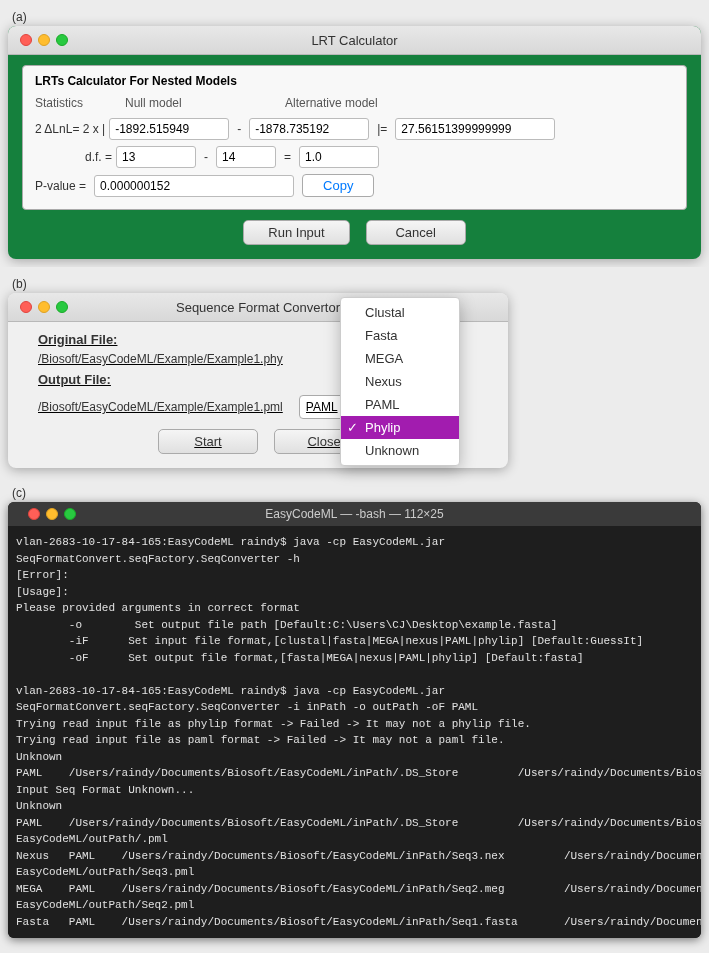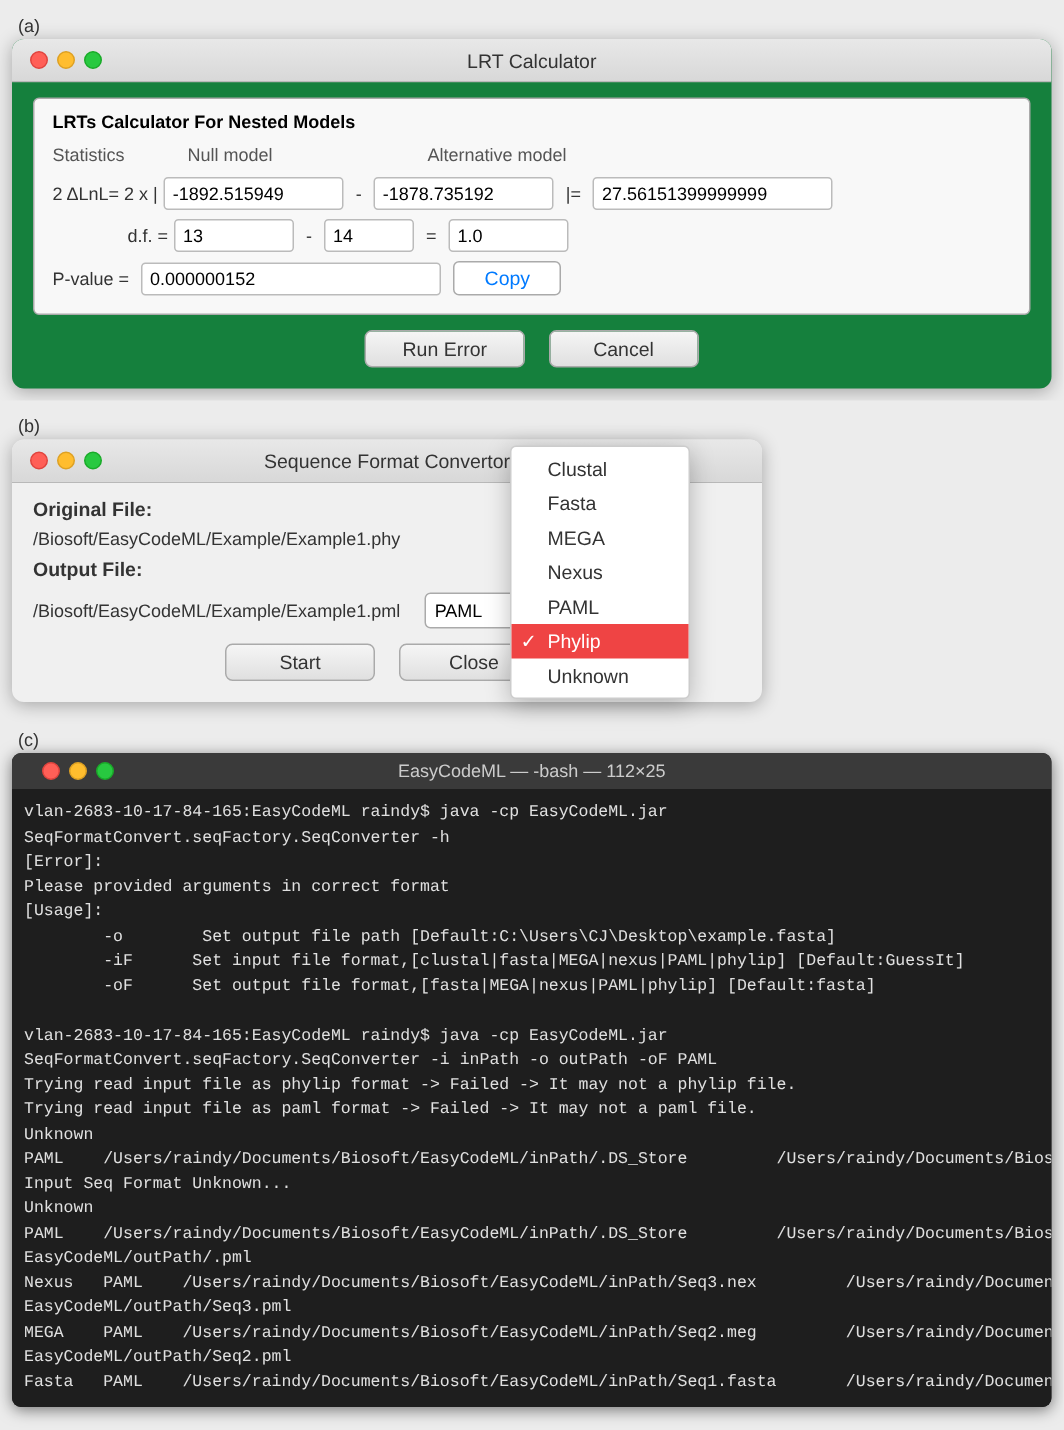--- a/index.html
+++ b/index.html
@@ -169,21 +169,22 @@
     .window-seq {
       background: #f0f0f0;
       border-radius: 8px;
       box-shadow: 0 2px 12px rgba(0,0,0,0.3);
       width: 500px;
       position: relative;
       z-index: 1;
     }
 
     .seq-body {
-      padding: 10px 14px 14px 14px;
+      padding: 10px 14px 14px 30px;
+      text-decoration: underline;
     }
 
     .seq-row {
       margin-bottom: 4px;
       font-size: 13px;
     }
 
     .seq-label {
       font-weight: 600;
       color: #333;
@@ -236,21 +237,21 @@
 
     .dropdown-item {
       padding: 4px 14px 4px 24px;
       font-size: 13px;
       cursor: pointer;
       color: #333;
       position: relative;
     }
 
     .dropdown-item.selected {
-      background: #ef4444;
+      background: #a21caf;
       color: white;
     }
 
     .dropdown-item.selected::before {
       content: "✓";
       position: absolute;
       left: 6px;
       color: white;
     }
 
@@ -360,21 +361,21 @@
         </div>
 
         <div class="pvalue-row">
           <span class="lrt-row-label">P-value =</span>
           <input class="lrt-input lrt-input-pvalue" type="text" value="0.000000152" style="">
           <button class="copy-btn">Copy</button>
         </div>
       </div>
 
       <div class="btn-row">
-        <button class="mac-btn">Run Error</button>
+        <button class="mac-btn">Run Input</button>
         <button class="mac-btn">Cancel</button>
       </div>
     </div>
   </div>
 </div>
 
 <div class="panel-b">
   <div class="section-label">(b)</div>
 
   <div class="dropdown-overlay">
@@ -436,22 +437,22 @@
       <div class="traffic-lights">
         <div class="tl tl-red"></div>
         <div class="tl tl-yellow"></div>
         <div class="tl tl-green"></div>
       </div>
       <span class="terminal-title">EasyCodeML — -bash — 112×25</span>
     </div>
     <div class="terminal-body">
       <div class="t-white">vlan-2683-10-17-84-165:EasyCodeML raindy$ java -cp EasyCodeML.jar SeqFormatConvert.seqFactory.SeqConverter -h</div>
       <div class="t-white">[Error]:</div>
+      <div class="t-white">[Usage]:</div>
       <div class="t-white">Please provided arguments in correct format</div>
-      <div class="t-white">[Usage]:</div>
       <div class="t-white">&nbsp;&nbsp;&nbsp;&nbsp;&nbsp;&nbsp;&nbsp;&nbsp;-o&nbsp;&nbsp;&nbsp;&nbsp;&nbsp;&nbsp;&nbsp;&nbsp;Set output file path [Default:C:\Users\CJ\Desktop\example.fasta]</div>
       <div class="t-white">&nbsp;&nbsp;&nbsp;&nbsp;&nbsp;&nbsp;&nbsp;&nbsp;-iF&nbsp;&nbsp;&nbsp;&nbsp;&nbsp;&nbsp;Set input file format,[clustal|fasta|MEGA|nexus|PAML|phylip] [Default:GuessIt]</div>
       <div class="t-white">&nbsp;&nbsp;&nbsp;&nbsp;&nbsp;&nbsp;&nbsp;&nbsp;-oF&nbsp;&nbsp;&nbsp;&nbsp;&nbsp;&nbsp;Set output file format,[fasta|MEGA|nexus|PAML|phylip] [Default:fasta]</div>
       <div>&nbsp;</div>
       <div class="t-white">vlan-2683-10-17-84-165:EasyCodeML raindy$ java -cp EasyCodeML.jar SeqFormatConvert.seqFactory.SeqConverter -i inPath -o outPath -oF PAML</div>
       <div class="t-white">Trying read input file as phylip format -&gt; Failed -&gt; It may not a phylip file.</div>
       <div class="t-white">Trying read input file as paml format -&gt; Failed -&gt; It may not a paml file.</div>
       <div class="t-white">Unknown PAML&nbsp;&nbsp;&nbsp;&nbsp;/Users/raindy/Documents/Biosoft/EasyCodeML/inPath/.DS_Store&nbsp;&nbsp;&nbsp;&nbsp;&nbsp;&nbsp;&nbsp;&nbsp;&nbsp;/Users/raindy/Documents/Biosoft/EasyCodeML/outPath/.pml</div>
       <div class="t-white">Input Seq Format Unknown...</div>
       <div class="t-white">Unknown PAML&nbsp;&nbsp;&nbsp;&nbsp;/Users/raindy/Documents/Biosoft/EasyCodeML/inPath/.DS_Store&nbsp;&nbsp;&nbsp;&nbsp;&nbsp;&nbsp;&nbsp;&nbsp;&nbsp;/Users/raindy/Documents/Biosoft/</div>

